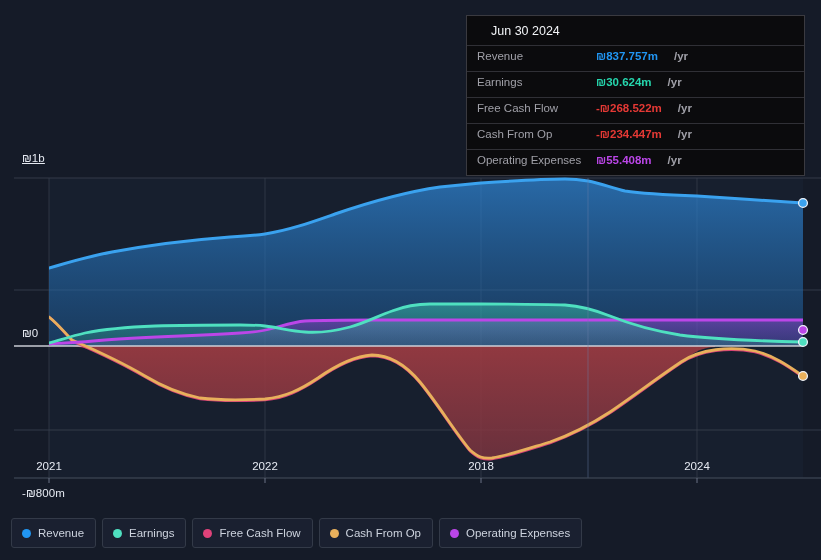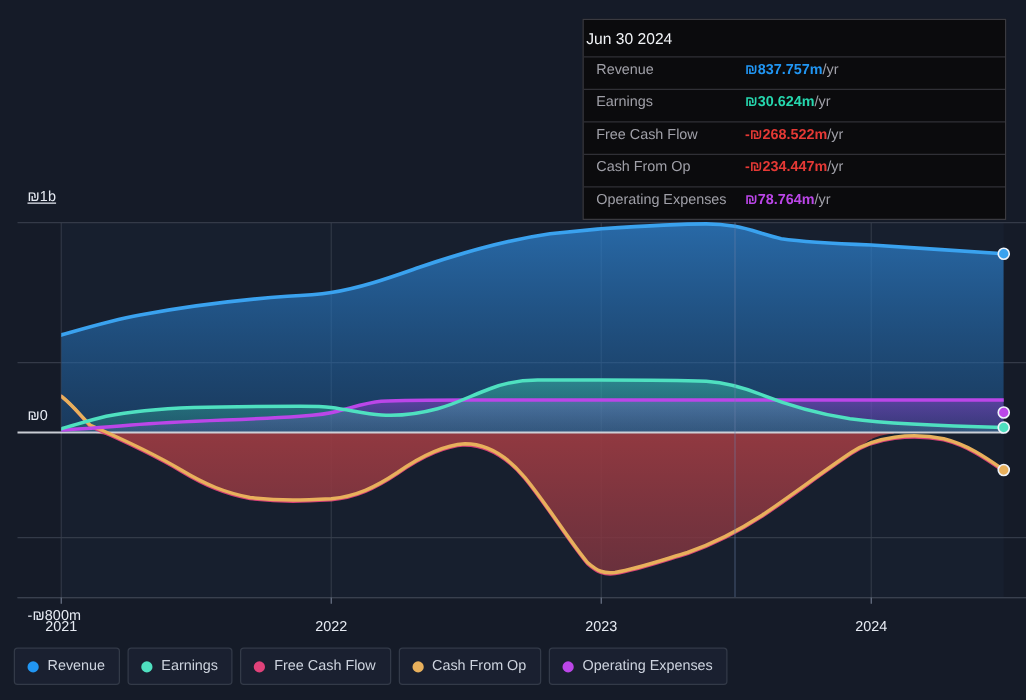--- a/index.html
+++ b/index.html
@@ -33,21 +33,21 @@
     white-space: nowrap;
     pointer-events: none;
   }
   .y-label { left: 22px; }
   #y-label-top    { top: 152px; text-decoration: underline; }
   #y-label-zero   { top: 327px; }
   #y-label-bottom { top: 459px; left: 22px; margin-top: 28px; }
 
   .x-label {
     position: absolute;
-    top: 496px;
+    top: 460px;
     color: #e6eaf2;
     font-size: 11.5px;
     transform: translateX(-50%);
     white-space: nowrap;
     pointer-events: none;
   }
 
   
   #tooltip {
     position: absolute;
@@ -55,21 +55,21 @@
     width: 339px;
     background: #0b0b0d;
     border: 1px solid #3a3a40;
     box-sizing: border-box;
     padding: 0;
     z-index: 30;
   }
   #tooltip-date {
     color: #f2f4f7;
     font-size: 12.5px;
-    padding: 8px 10px 7px 2px;
+    padding: 8px 10px 7px 24px;
   }
   .tt-row {
     display: flex;
     align-items: baseline;
     border-top: 1px solid #303036;
     padding: 4px 10px 4px 10px;
     min-height: 17px;
   }
   .tt-row.noline { border-top: none; padding-top: 1px; }
   .tt-key {
@@ -80,22 +80,22 @@
     white-space: nowrap;
   }
   .tt-val {
     font-size: 11.5px;
     font-weight: bold;
     white-space: nowrap;
   }
   .tt-unit {
     color: #a0a0a8;
     font-size: 11.5px;
-    font-weight: normal;
-    margin-left: 0;
+    font-weight: bold;
+    margin-left: 16px;
   }
   .tt-sub {
     color: #a0a0a8;
     font-size: 11.5px;
     font-weight: normal;
     margin-left: 4px;
   }
 
   
   #legend {
@@ -262,21 +262,21 @@
       <line x1="697" y1="478" x2="697" y2="483"></line>
     </g>
   </svg>
 
   <div class="axis-label y-label" id="y-label-top">₪1b</div>
   <div class="axis-label y-label" id="y-label-zero">₪0</div>
   <div class="axis-label y-label" id="y-label-bottom">-₪800m</div>
 
   <div class="x-label" style="left:49px">2021</div>
   <div class="x-label" style="left:265px">2022</div>
-  <div class="x-label" style="left:481px">2023</div>
+  <div class="x-label" style="left:481px">2018</div>
   <div class="x-label" style="left:697px">2024</div>
 
   <div id="tooltip">
     <div id="tooltip-date">Jun 30 2024</div>
 
     <div class="tt-row">
       <span class="tt-key">Revenue</span>
       <span class="tt-val" style="color:#2196f3">₪837.757m</span>
       <span class="tt-unit">/yr</span>
     </div>
@@ -295,21 +295,21 @@
     </div>
 
     <div class="tt-row">
       <span class="tt-key">Cash From Op</span>
       <span class="tt-val" style="color:#e53935">-₪234.447m</span>
       <span class="tt-unit">/yr</span>
     </div>
 
     <div class="tt-row">
       <span class="tt-key">Operating Expenses</span>
-      <span class="tt-val" style="color:#bb46e8">₪78.764m</span>
+      <span class="tt-val" style="color:#bb46e8">₪55.408m</span>
       <span class="tt-unit">/yr</span>
     </div>
   </div>
 
   <div id="legend">
     <div class="legend-item">
       <span class="legend-dot" style="background:#2196f3"></span>
       <span class="legend-text">Revenue</span>
     </div>
     <div class="legend-item">

